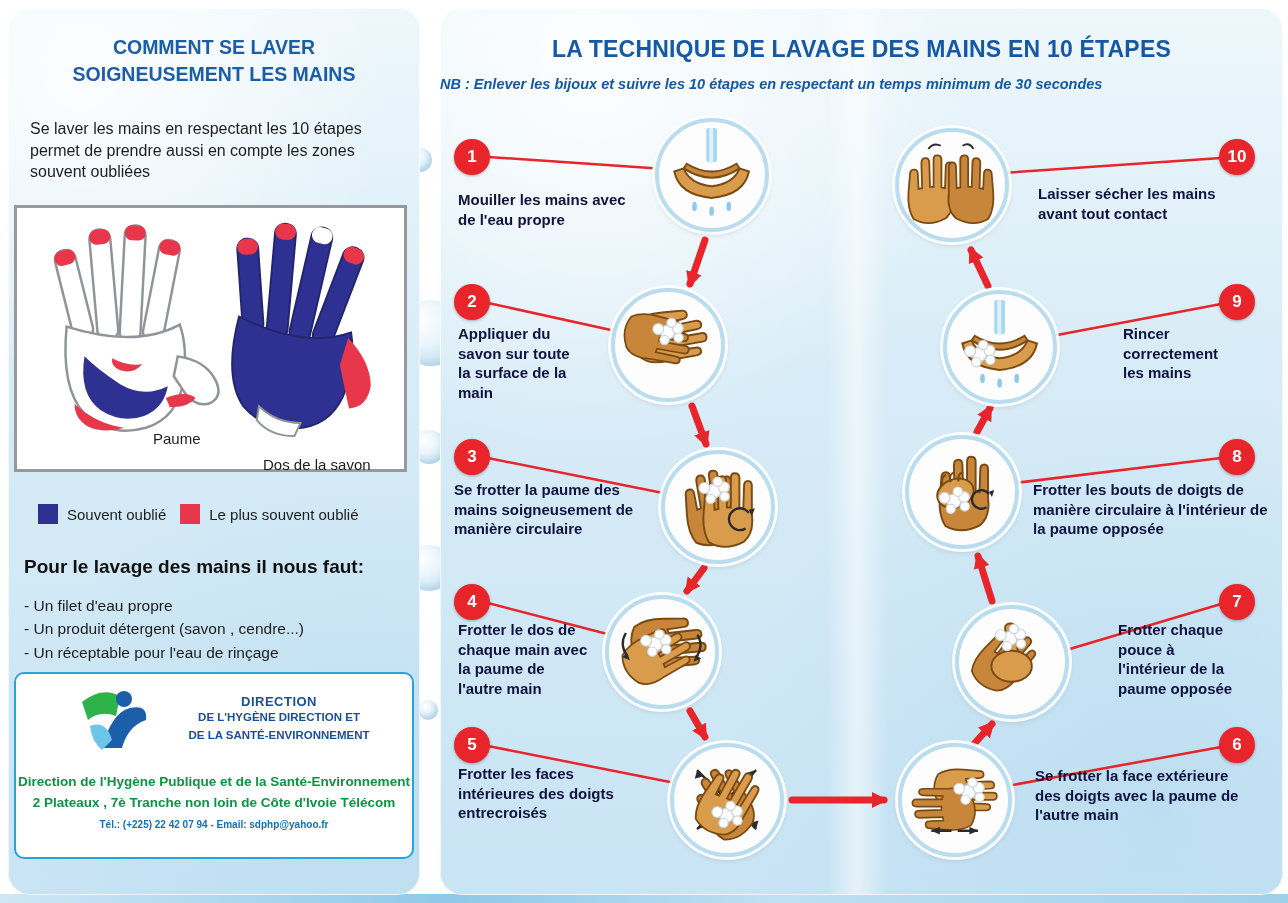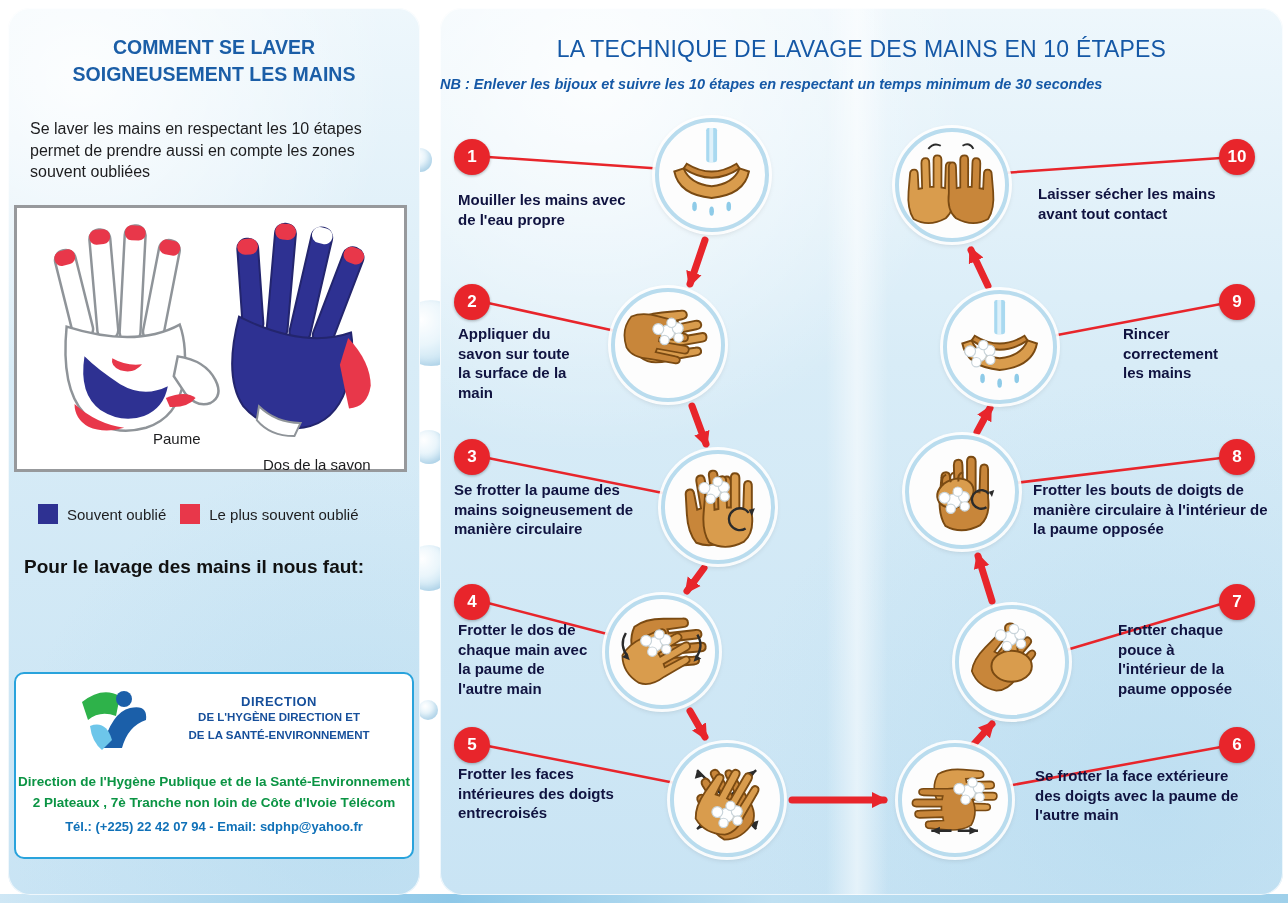--- a/index.html
+++ b/index.html
@@ -76,26 +76,26 @@
   }
   .logo { position:absolute; left:58px; top:12px; width:84px; height:70px; }
   .org-name {
     position:absolute; left:150px; top:20px; width:226px; text-align:center;
     color:#164f9b; font-weight:bold;
   }
   .org-line1 { font-size:13px; letter-spacing:.5px; }
   .org-line2, .org-line3 { font-size:11.5px; line-height:1.55; }
   .address-block { position:absolute; left:0; right:0; top:98px; text-align:center; }
   .addr-green { color:#0b9444; font-weight:bold; font-size:13.5px; line-height:1.55; }
-  .addr-blue  { color:#1071b8; font-weight:bold; font-size:13px; margin-top:5px;text-align:center; }
+  .addr-blue  { color:#1071b8; font-weight:bold; font-size:10px; margin-top:5px;text-align:center; }
 
   
   .rp-title {
     position:absolute; left:0; right:0; top:28px; text-align:center;
-    font-size:23px; font-weight:400; color:#1558a6; letter-spacing:.2px;
+    font-size:23px; font-weight:700; color:#1558a6; letter-spacing:.2px;
   }
   .rp-subtitle {
     position:absolute; left:0; right:0; top:68px; text-align:left;
     font-size:14.5px; font-style:italic; font-weight:bold; color:#1558a6;
   }
 
   .badge {
     position:absolute; width:36px; height:36px; border-radius:50%;
     background:#e8252b; color:#ffffff; font-weight:bold; font-size:17px;
     display:flex; align-items:center; justify-content:center; z-index:3;
@@ -184,20 +184,25 @@
         <span class="swatch swatch-blue"></span>
         <span class="legend-label">Souvent oublié</span>
       </div>
       <div class="legend-item">
         <span class="swatch swatch-red"></span>
         <span class="legend-label">Le plus souvent oublié</span>
       </div>
     </div>
 
     <div class="needs-title">Pour le lavage des mains il nous faut:</div>
+    <div class="needs-list">
+      <div>- Un filet d'eau propre</div>
+      <div>- Un produit détergent (savon , cendre...)</div>
+      <div>- Un réceptable pour l'eau de rinçage</div>
+    </div>
 
     <div class="footer-box">
       <svg class="logo" viewBox="0 0 84 70">
         <path d="M8,16 Q28,0 46,10 L42,30 Q26,24 14,34 Z" fill="#2eb24a"></path>
         <circle cx="50" cy="13" r="8" fill="#1b5fa9"></circle>
         <path d="M28,62 Q38,26 56,22 Q74,18 72,34 Q54,40 48,62 Z" fill="#1b5fa9"></path>
         <path d="M16,40 Q32,34 38,54 L28,64 Q18,56 16,40 Z" fill="#6dc6ea"></path>
       </svg>
       <div class="org-name">
         <div class="org-line1">DIRECTION</div>

